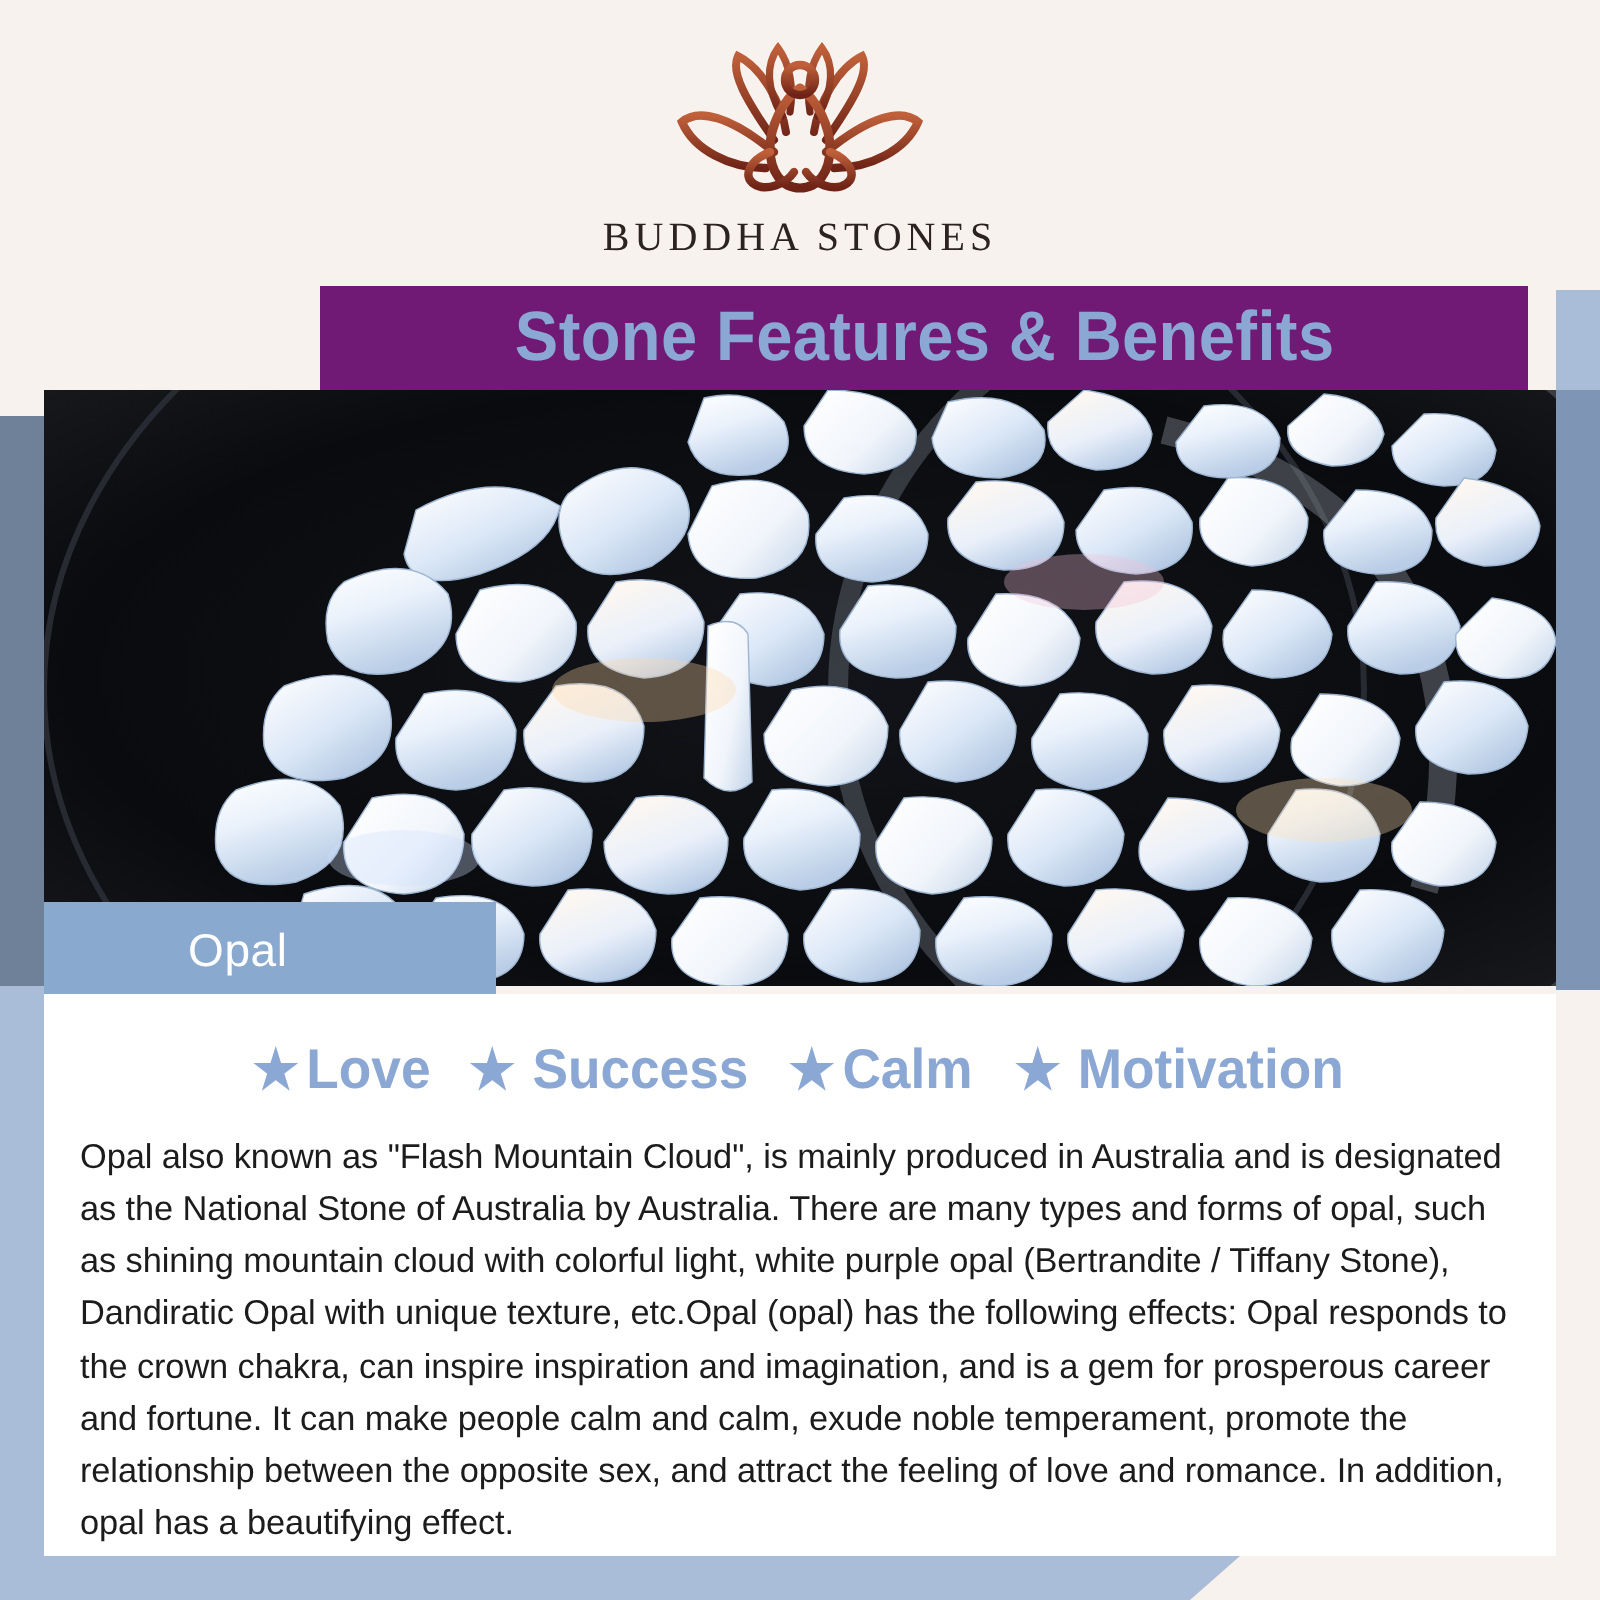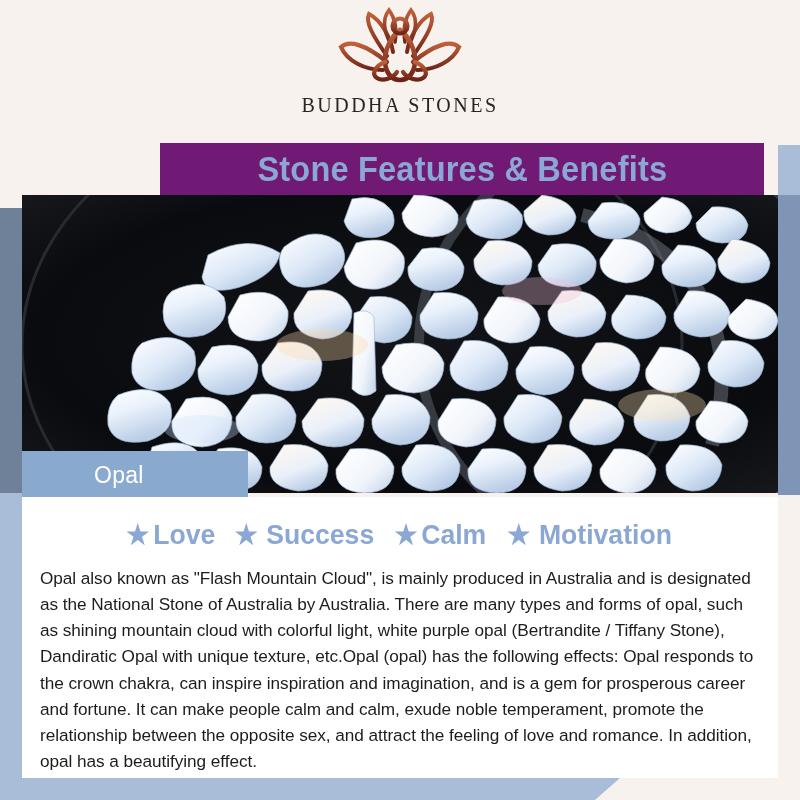--- a/index.html
+++ b/index.html
@@ -50,21 +50,21 @@
     position: absolute;
     top: 208px; left: 0; width: 22px; height: 285px;
     background: #6e8199;
   }
 
   
   .logo-block {
     position: absolute;
     top: 0; left: 0; right: 0; height: 145px;
     display: flex; flex-direction: column;
-    align-items: center; justify-content: flex-start;
+    align-items: center; justify-content: center;
     background: #f7f2ee;
   }
   .logo-mark { width: 150px; height: 92px; display: block; }
   .logo-word {
     margin-top: 2px;
     font-family: "Liberation Serif", serif;
     font-size: 20px;
     letter-spacing: 2.5px;
     color: #2b2321;
     font-weight: 400;

